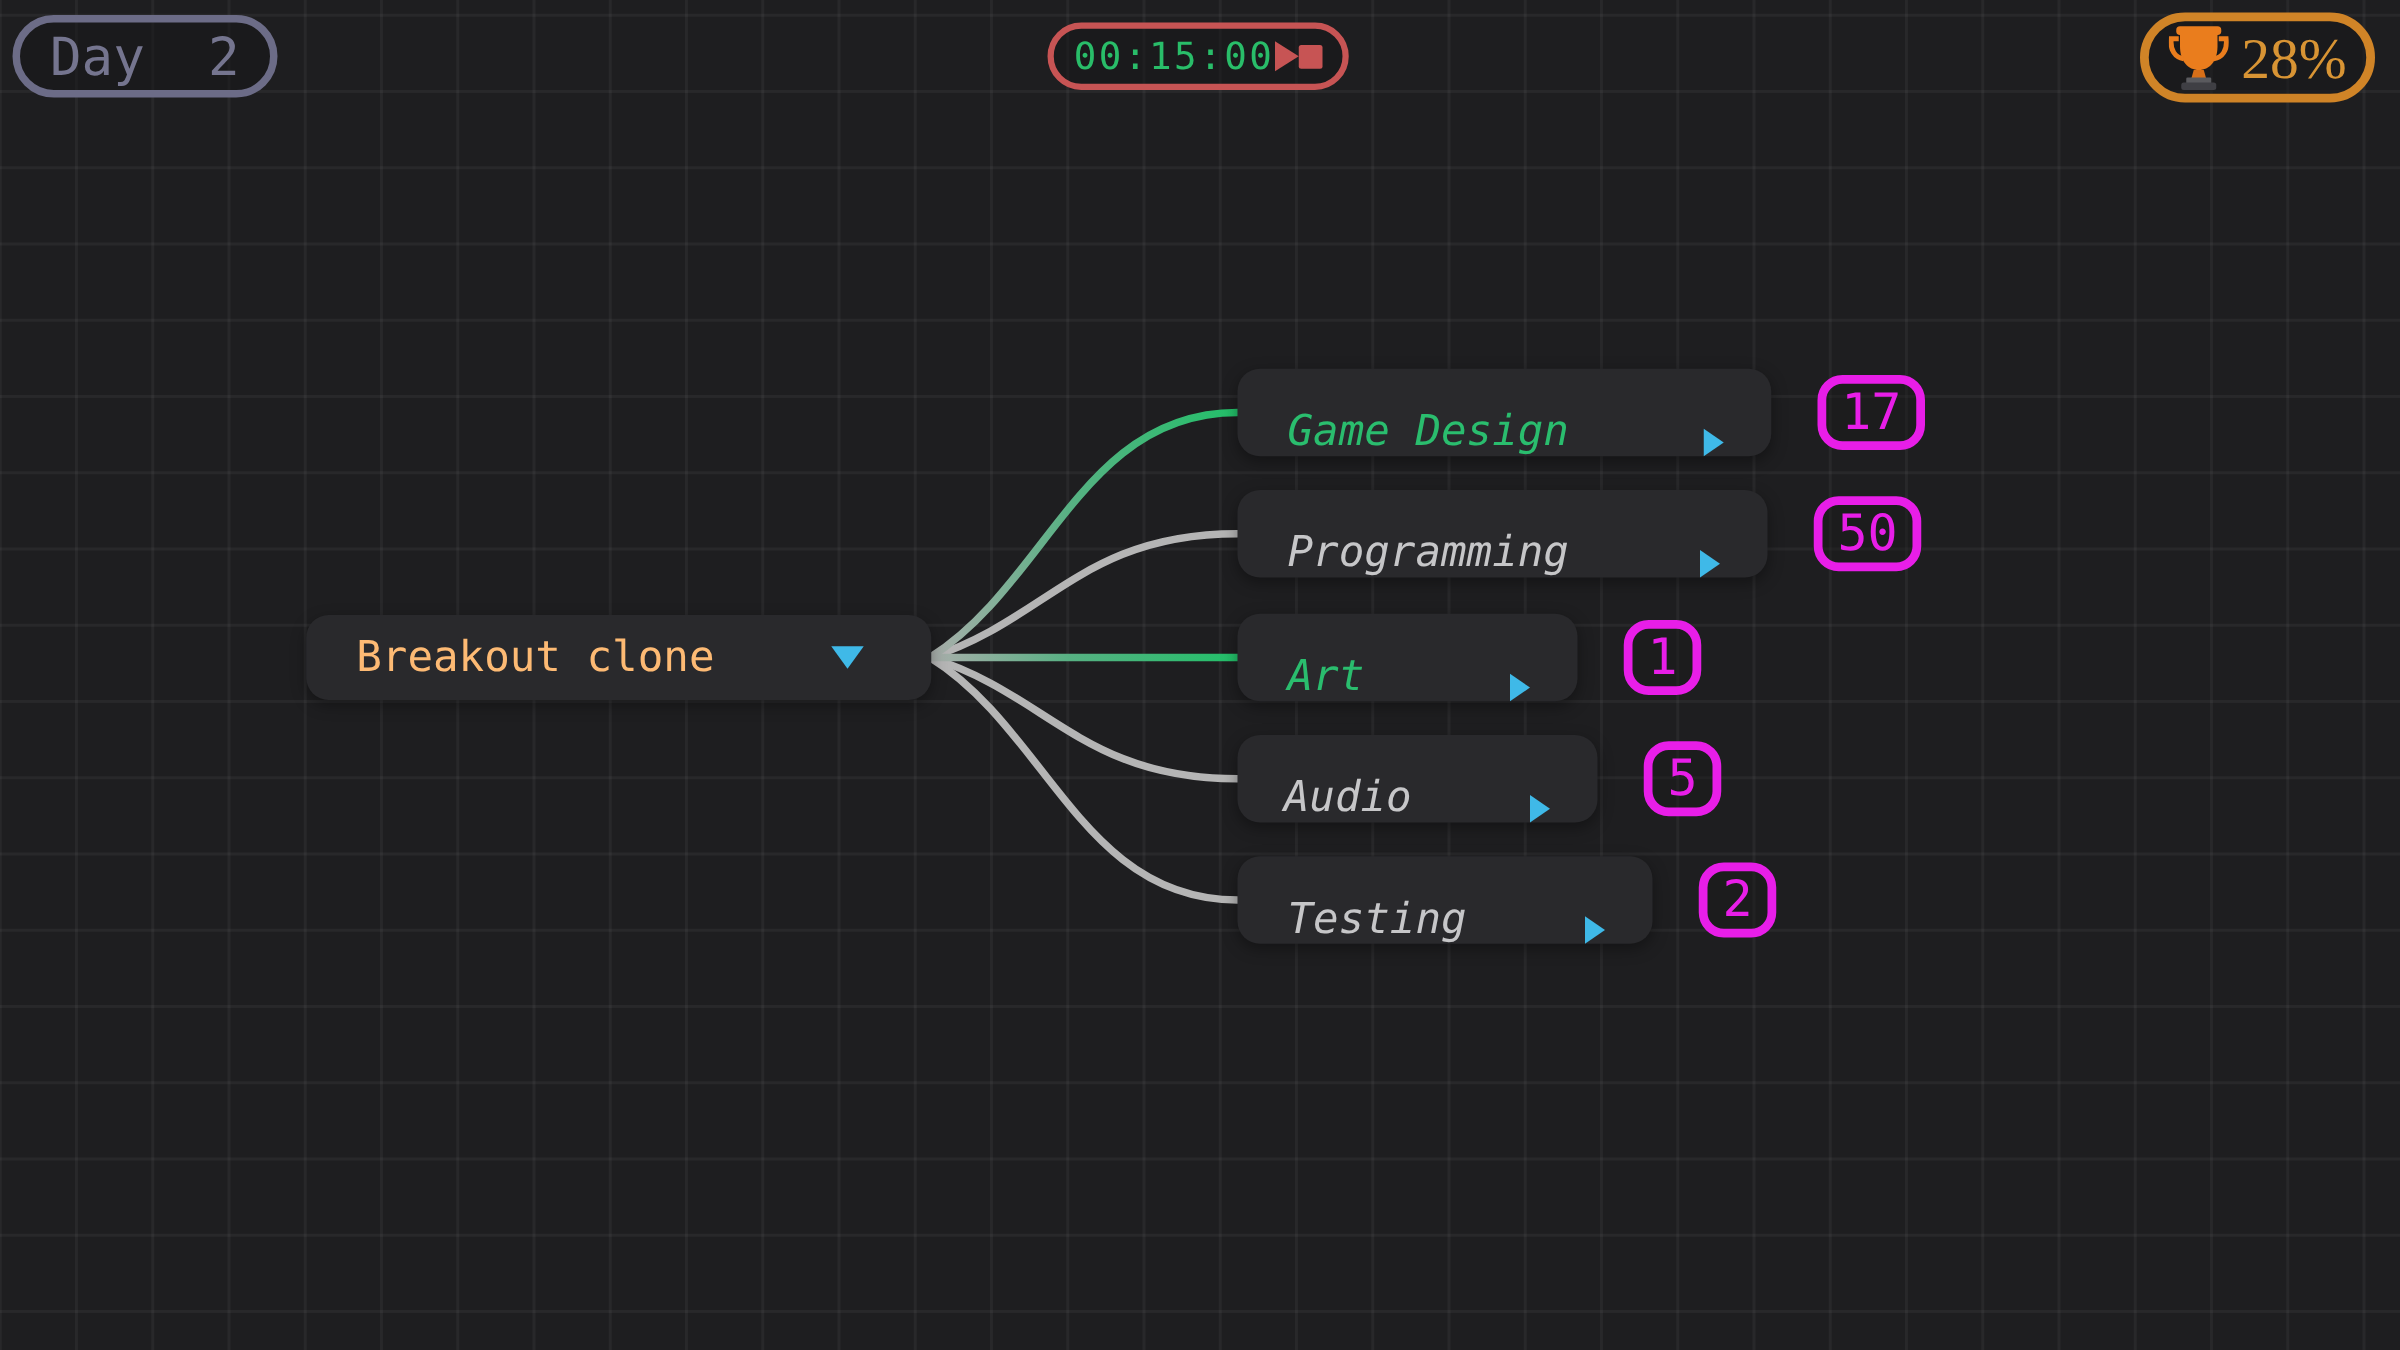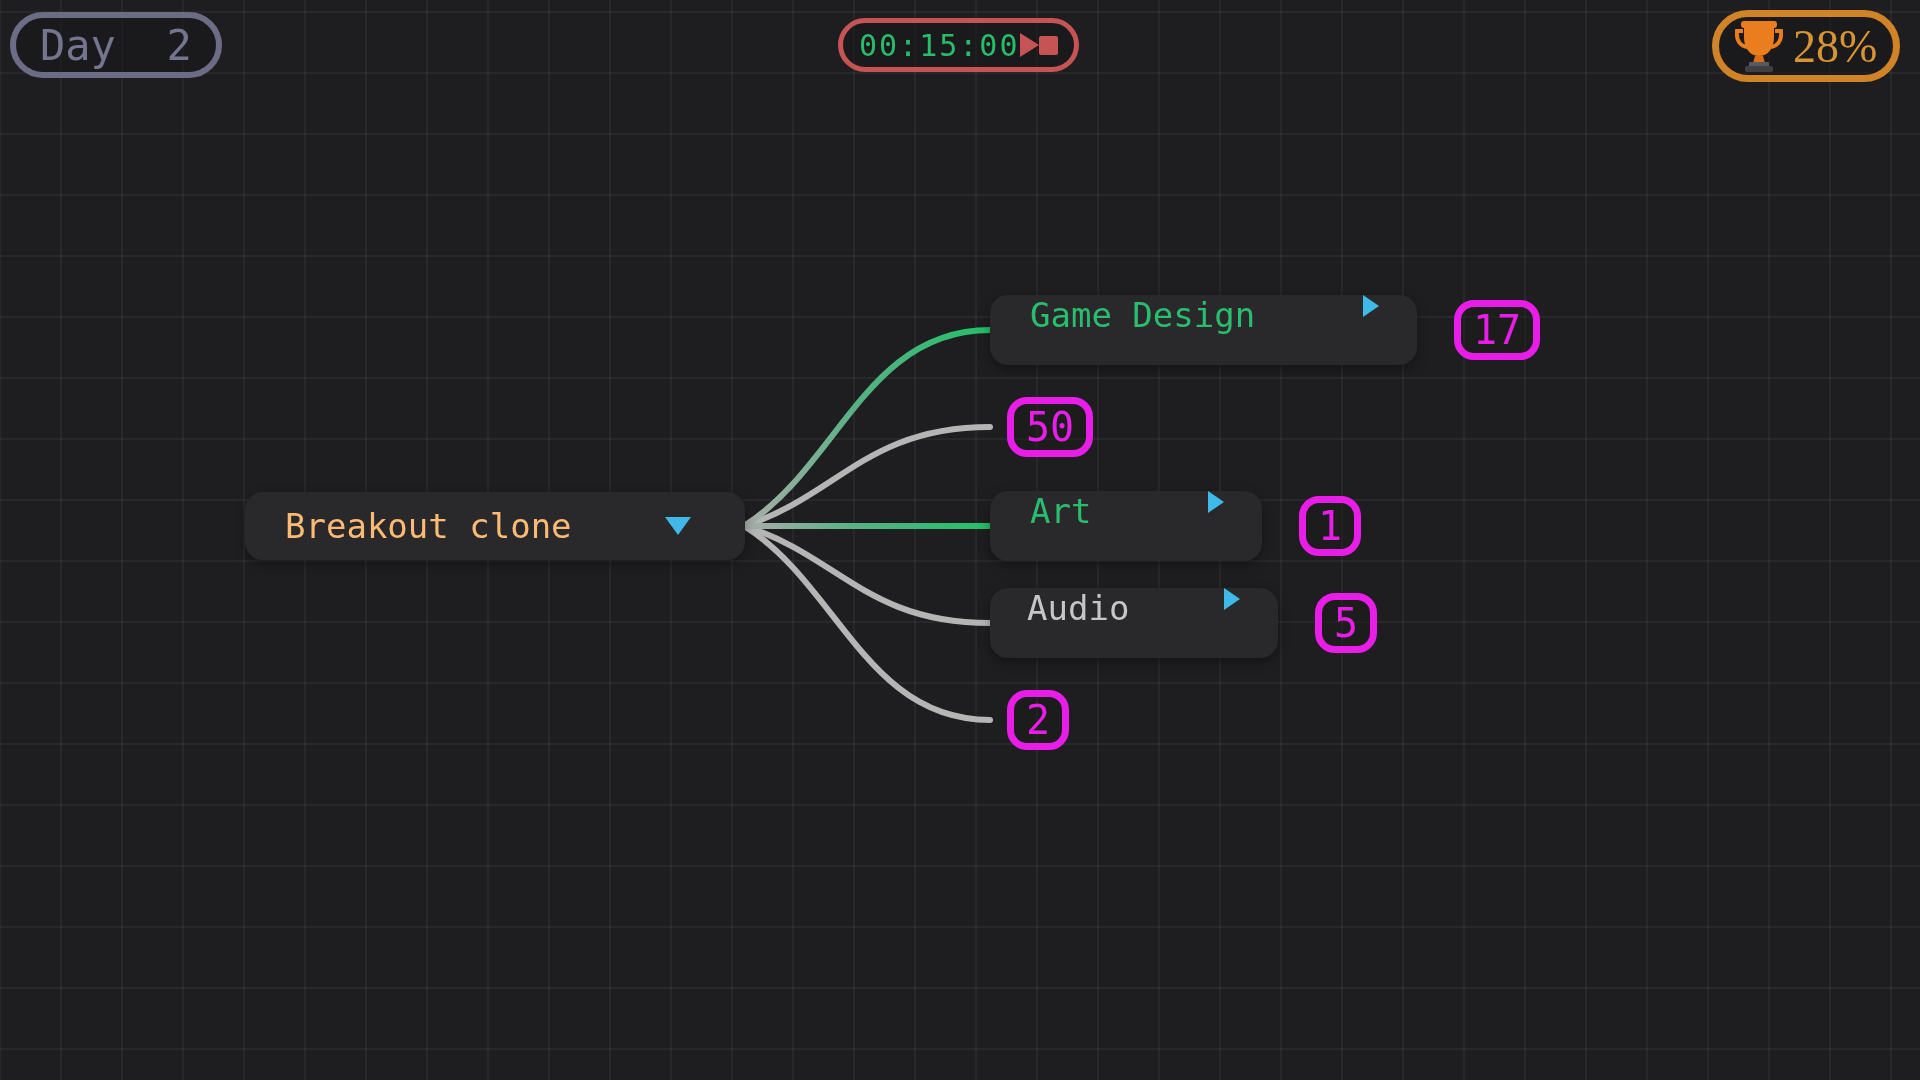--- a/index.html
+++ b/index.html
@@ -51,24 +51,24 @@
     justify-content:space-between;
     background:#29292c; border-radius:18px;
     box-shadow:0 4px 12px rgba(0,0,0,0.35);
     font-size:34px; color:#fdba74; cursor:pointer;
   }
   .root-node { left:245px; top:492px; width:500px; height:68px; padding:0 54px 0 40px; }
   .child-row {
     position:absolute; left:990px; display:flex; align-items:center; gap:20px; height:70px;
   }
   .child-node {
-    display:flex; align-items:flex-start; justify-content:space-between;
+    display:flex; align-items:flex-end; justify-content:space-between;
     background:#29292c; border-radius:18px; height:70px;
     box-shadow:0 4px 12px rgba(0,0,0,0.35);
-    font-size:34px; color:#c6c6c8; padding:0 38px 0 40px; cursor:pointer;
+    font-size:34px; color:#c6c6c8; padding:0 38px 0 40px; cursor:pointer;font-style:italic;
   }
   .green .child-node .node-label { color:#2abd6e; }
 
   .tri-down {
     width:0; height:0;
     border-left:13px solid transparent; border-right:13px solid transparent;
     border-top:18px solid #3fb9e8; cursor:pointer;
   }
   .tri-right {
     width:0; height:0;
@@ -133,36 +133,44 @@
 
   <div class="child-row green" style="top:295px;">
     <div class="child-node" style="width:427px;">
       <span class="node-label">Game Design</span>
       <span class="tri-right"></span>
     </div>
     <div class="count-badge">17</div>
   </div>
 
   <div class="child-row" style="top:392px;">
+    <div class="child-node" style="width:424px;">
+      <span class="node-label">Programming</span>
+      <span class="tri-right"></span>
+    </div>
     <div class="count-badge">50</div>
   </div>
 
   <div class="child-row green" style="top:491px;">
     <div class="child-node" style="width:272px;">
       <span class="node-label">Art</span>
       <span class="tri-right"></span>
     </div>
     <div class="count-badge">1</div>
   </div>
 
   <div class="child-row" style="top:588px;">
     <div class="child-node" style="width:288px;padding-left:37px;">
       <span class="node-label">Audio</span>
       <span class="tri-right"></span>
     </div>
     <div class="count-badge">5</div>
   </div>
 
   <div class="child-row" style="top:685px;">
+    <div class="child-node" style="width:332px;">
+      <span class="node-label">Testing</span>
+      <span class="tri-right"></span>
+    </div>
     <div class="count-badge">2</div>
   </div>
 
 </div>
 
 </body></html>

